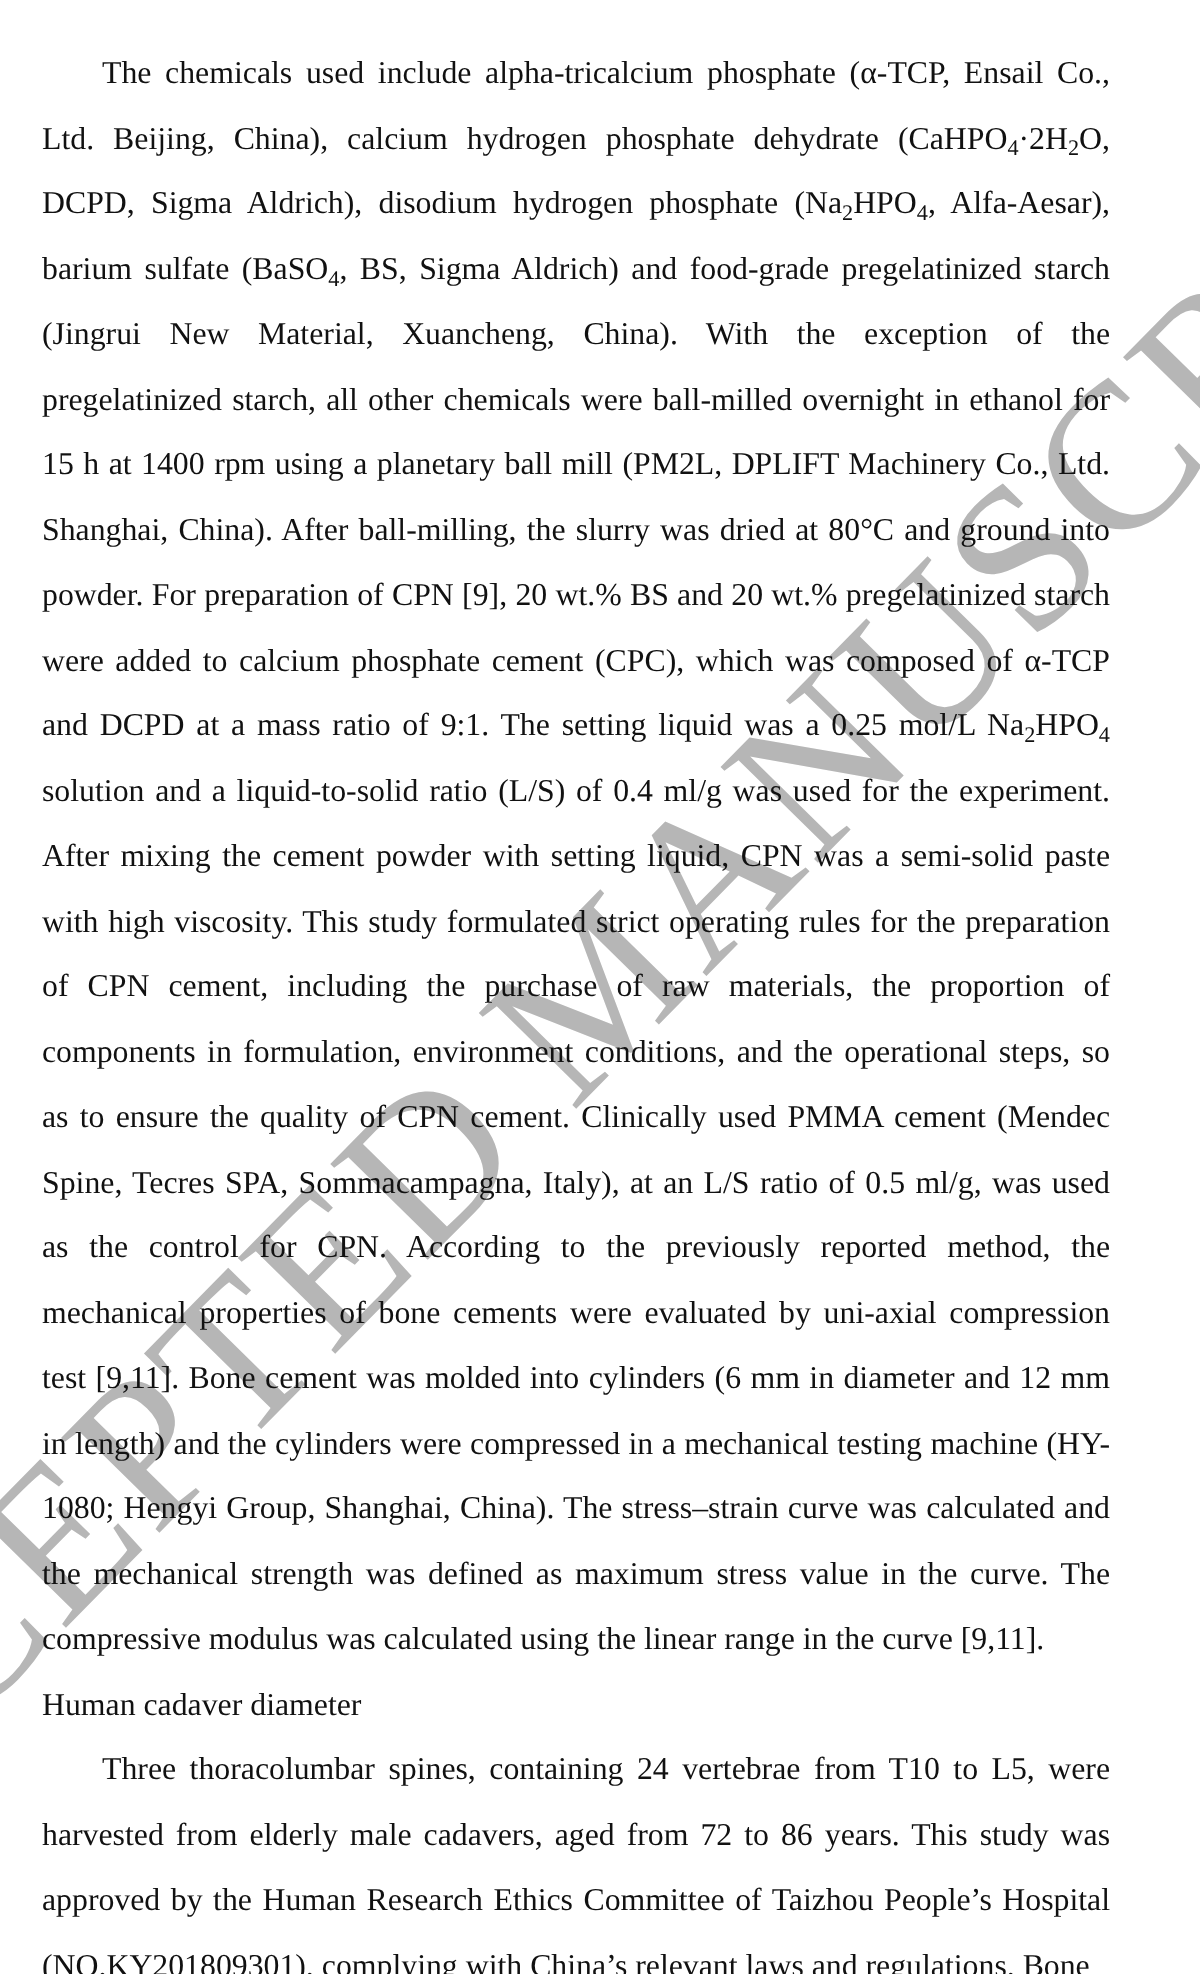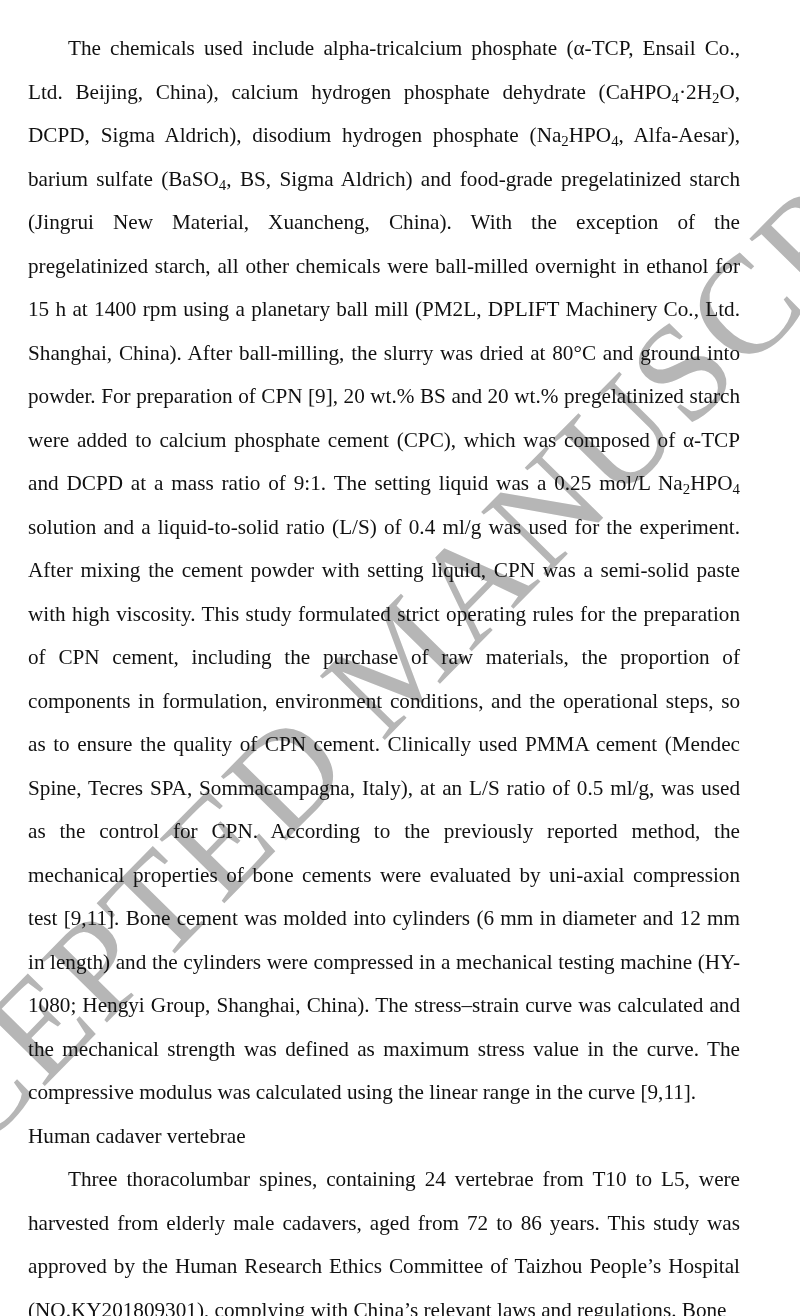--- a/index.html
+++ b/index.html
@@ -92,18 +92,18 @@
 <div class="page" style="background: rgb(255, 255, 255); width: 800px; height: 1316px;">
 
   <div class="watermark-layer">
     <div class="watermark-text" style="color: rgb(182, 182, 182); transform: translate(-50%, -50%) rotate(-45.5deg);">ACCEPTED MANUSCRIPT</div>
   </div>
 
   <div class="content">
 
     <p class="body-block para-indent first-para">The chemicals used include alpha-tricalcium phosphate (α-TCP, Ensail Co., Ltd. Beijing, China), calcium hydrogen phosphate dehydrate (CaHPO<sub>4</sub>·2H<sub>2</sub>O, DCPD, Sigma Aldrich), disodium hydrogen phosphate (Na<sub>2</sub>HPO<sub>4</sub>, Alfa-Aesar), barium sulfate (BaSO<sub>4</sub>, BS, Sigma Aldrich) and food-grade pregelatinized starch (Jingrui New Material, Xuancheng, China). With the exception of the pregelatinized starch, all other chemicals were ball-milled overnight in ethanol for 15 h at 1400 rpm using a planetary ball mill (PM2L, DPLIFT Machinery Co., Ltd. Shanghai, China). After ball-milling, the slurry was dried at 80°C and ground into powder. For preparation of CPN [9], 20 wt.% BS and 20 wt.% pregelatinized starch were added to calcium phosphate cement (CPC), which was composed of α-TCP and DCPD at a mass ratio of 9:1. The setting liquid was a 0.25 mol/L Na<sub>2</sub>HPO<sub>4</sub> solution and a liquid-to-solid ratio (L/S) of 0.4 ml/g was used for the experiment. After mixing the cement powder with setting liquid, CPN was a semi-solid paste with high viscosity. This study formulated strict operating rules for the preparation of CPN cement, including the purchase of raw materials, the proportion of components in formulation, environment conditions, and the operational steps, so as to ensure the quality of CPN cement. Clinically used PMMA cement (Mendec Spine, Tecres SPA, Sommacampagna, Italy), at an L/S ratio of 0.5 ml/g, was used as the control for CPN. According to the previously reported method, the mechanical properties of bone cements were evaluated by uni-axial compression test [9,11]. Bone cement was molded into cylinders (6 mm in diameter and 12 mm in length) and the cylinders were compressed in a mechanical testing machine (HY-1080; Hengyi Group, Shanghai, China). The stress–strain curve was calculated and the mechanical strength was defined as maximum stress value in the curve. The compressive modulus was calculated using the linear range in the curve [9,11].</p>
 
-    <h3 class="heading">Human cadaver vertebrae</h3>
+    <h3 class="heading">Human cadaver diameter</h3>
 
     <p class="body-block para-indent">Three thoracolumbar spines, containing 24 vertebrae from T10 to L5, were harvested from elderly male cadavers, aged from 72 to 86 years. This study was approved by the Human Research Ethics Committee of Taizhou People’s Hospital (NO.KY201809301), complying with China’s relevant laws and regulations. Bone</p>
 
   </div>
 </div>
 
 </body></html>

